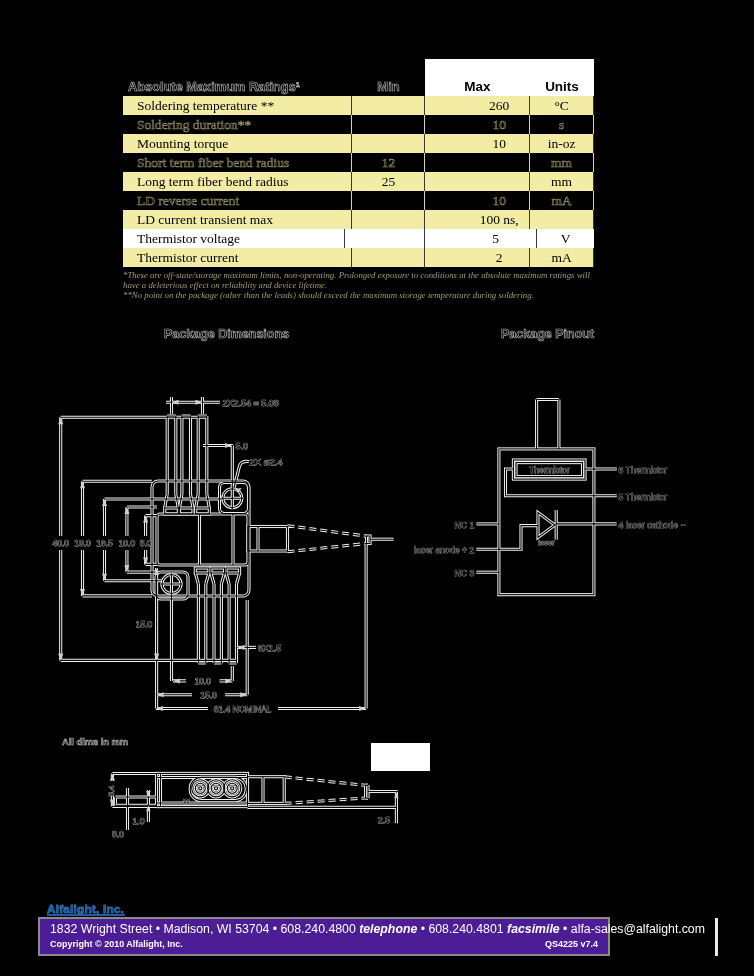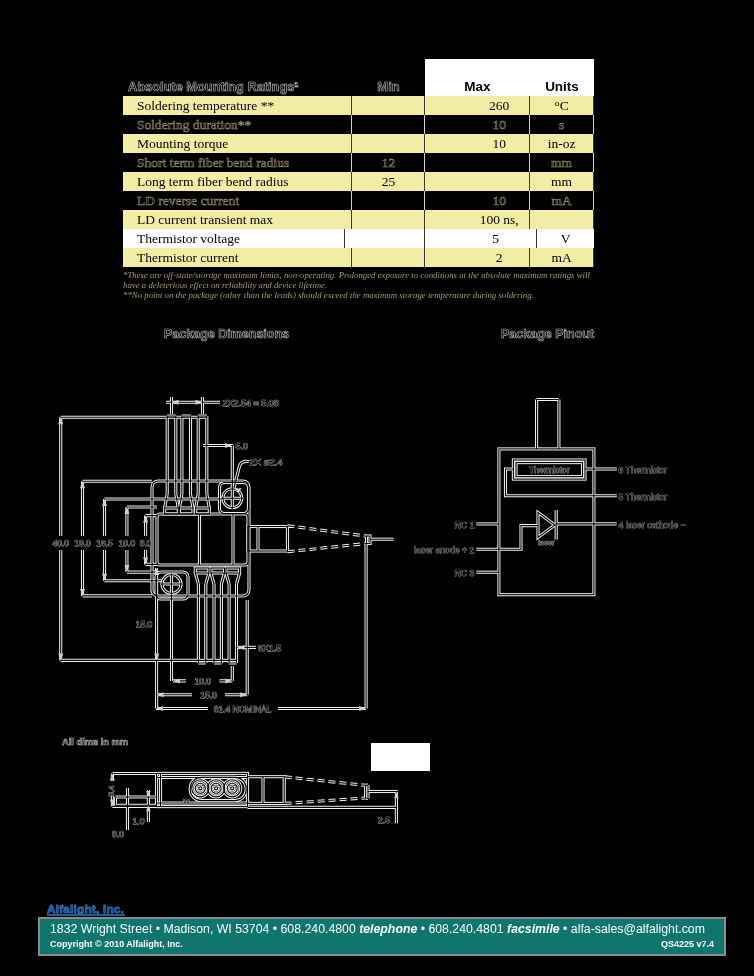--- a/index.html
+++ b/index.html
@@ -24,21 +24,21 @@
   .blk{border-right:1px solid #d8d2a8;box-sizing:border-box;}
   .fn{position:absolute;left:123px;font-family:"Liberation Serif",serif;
       font-style:italic;font-size:8.8px;color:#a59c6e;white-space:nowrap;}
 </style>
 </head>
 <body>
 <div id="page">
 
 <div class="abs" style="left:425px;top:59px;width:169px;height:37px;background:#fff;"></div>
 
-<div class="abs ghw" style="left:128px;top:79px;font-size:12.8px;font-weight:bold;">Absolute Mounting Ratings¹</div>
+<div class="abs ghw" style="left:128px;top:79px;font-size:12.8px;font-weight:bold;">Absolute Maximum Ratings¹</div>
 
 <div class="abs ghw" style="left:352px;top:79px;width:73px;text-align:center;font-size:13px;font-weight:bold;">Min</div>
 
 <div class="abs" style="left:425px;top:79px;width:105px;text-align:center;font-size:13.5px;font-weight:bold;color:#000;">Max</div>
 
 <div class="abs" style="left:530px;top:79px;width:64px;text-align:center;font-size:13.5px;font-weight:bold;color:#000;">Units</div>
 
 <div class="row yel" style="top:96px;">
       <div class="c1">Soldering temperature **</div>
       <div class="c2"></div>
@@ -321,21 +321,21 @@
 <div class="abs ghg" style="left:62px;top:737px;font-size:9.3px;font-weight:bold;">All dims in mm</div>
 
 <div class="abs" style="left:371px;top:743px;width:59px;height:28px;background:#fff;"></div>
 
 <div class="abs" style="left:47px;top:902px;font-size:11.8px;font-weight:bold;color:#16528c;-webkit-text-stroke:0.8px #2d6fb4;letter-spacing:0.2px;">Alfalight, Inc.</div>
 
 <div class="abs" style="left:47px;top:914px;width:78px;height:1.5px;background:#1d5f9e;"></div>
 
 <div class="abs" style="left:715px;top:918px;width:2.5px;height:38px;background:#e9e9e9;"></div>
 
-<div class="abs" style="left:38px;top:917px;width:688px;height:39px;background:#0f766e;border:2.5px solid #8a8a8a;box-sizing:border-box;">
+<div class="abs" style="left:38px;top:917px;width:572px;height:39px;background:#4c1d95;border:2.5px solid #8a8a8a;box-sizing:border-box;">
 
   <div style="position:absolute;left:10px;top:3px;font-size:12.3px;color:#fff;white-space:nowrap;">1832 Wright Street • Madison, WI 53704 • 608.240.4800 <b><i>telephone</i></b> • 608.240.4801 <b><i>facsimile</i></b> • alfa-sales@alfalight.com</div>
 
   <div style="position:absolute;left:10px;top:20px;font-size:9px;font-weight:bold;color:#fff;">Copyright © 2010 Alfalight, Inc.</div>
 
   <div style="position:absolute;right:10px;top:20px;font-size:9px;font-weight:bold;color:#fff;">QS4225 v7.4</div>
 </div>
 
 </div>
 

